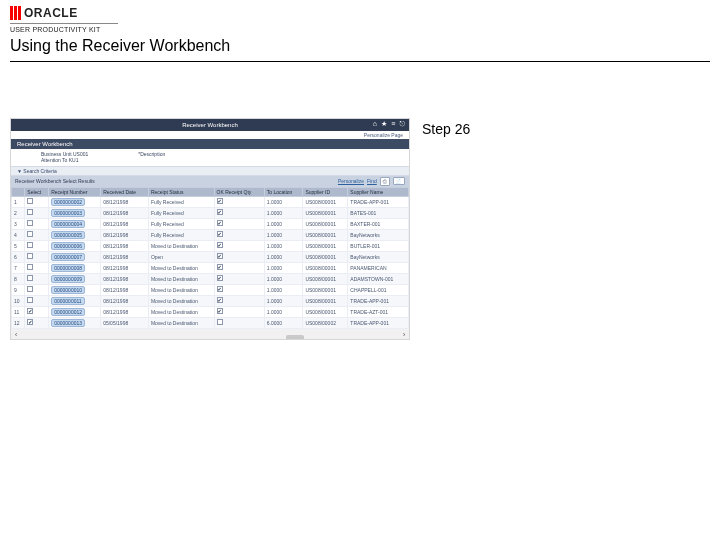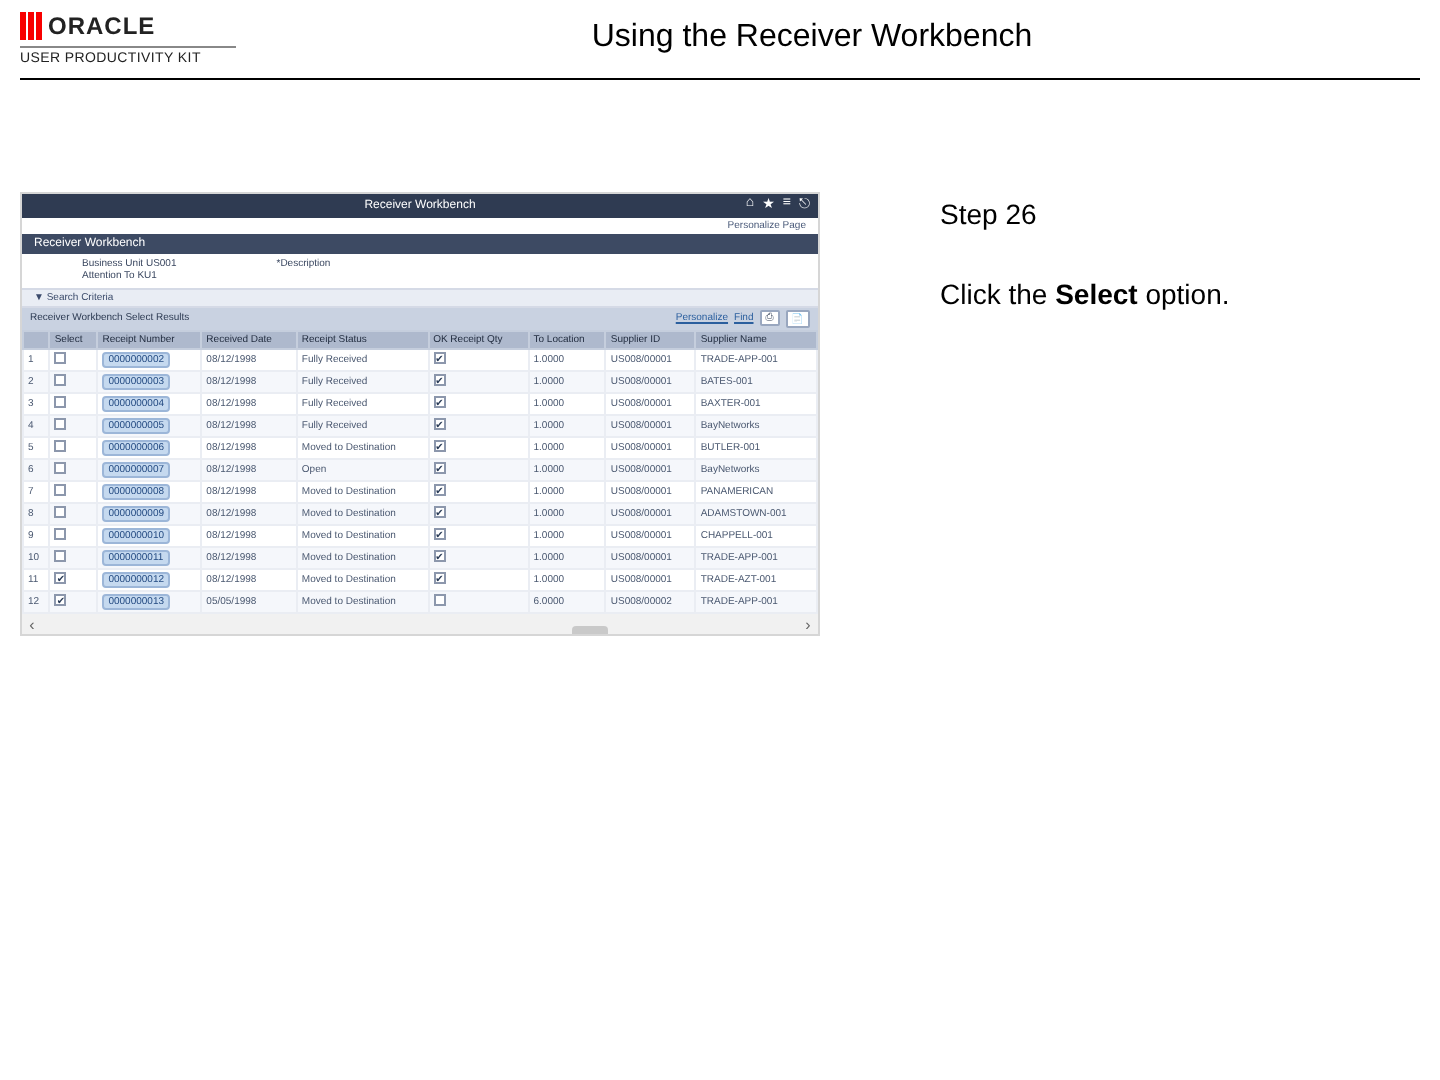--- a/index.html
+++ b/index.html
@@ -1,18 +1,18 @@
 <!DOCTYPE html>
 <html><head>
 <meta charset="utf-8">
 <style>
   * { box-sizing: border-box; margin: 0; padding: 0; }
   html, body { width: 720px; height: 540px; font-family: Arial, Helvetica, sans-serif; background: #fff; color: #000; }
   .page { position: relative; width: 720px; height: 540px; }
-  .header { display: flex; align-items: flex-start; padding: 6px 10px 0 10px; }
+  .header { display: flex; align-items: flex-start; padding: 6px 10px 0 10px; flex-direction: column; }
   .logo { width: 110px; }
   .logo-top { display: flex; align-items: center; gap: 3px; }
   .logo-bars { display: flex; gap: 1px; }
   .logo-bars span { width: 3px; height: 14px; background: #f80000; display: inline-block; }
   .logo-word { font-weight: bold; font-size: 12px; letter-spacing: 0.5px; color: #222; }
   .logo-sub { font-size: 7px; letter-spacing: 0.2px; padding-top: 2px; border-top: 1px solid #888; margin-top: 3px; width: 108px; color: #222; }
   .title { flex: 1; text-align: center; font-size: 16px; padding-top: 4px; padding-right: 18px; }
   .title-rule { height: 1px; background: #000; margin: 6px 10px 0 10px; }
 
   .content { display: flex; padding: 56px 10px 0 10px; gap: 12px; }
@@ -33,21 +33,21 @@
   .gridhead .btn{border:1px solid #99a7bf;background:#fff;padding:0 2px;border-radius:1px;}
   table.grid { width: 100%; border-collapse: collapse; font-size: 5px; }
   table.grid th { background: #aeb9cd; color: #1f2a3d; font-weight: normal; text-align: left; padding: 1px 2px; border: 1px solid #c5cedd; }
   table.grid td { padding: 1px 2px; border: 1px solid #eaedf3; color: #4a5870; white-space: nowrap; }
   table.grid tr.alt td { background: #f5f7fb; }
   .ck { width: 6px; height: 6px; border: 1px solid #8c97ac; display: inline-block; background:#fff; position:relative;}
   .ck.c::after{content:"✔"; position:absolute; font-size:5px; left:0; top:-1px; color:#2b3c57;}
   .pill { background:#c5d9ef; border:1px solid #9cb6d8; color:#244b82; padding:0 2px; border-radius:2px; display:inline-block;}
   .link { color:#2b5f9e; text-decoration:underline; }
 
-  .steps { font-size: 14px; line-height: 1.6; padding-top: 0; margin-left: 48px; }
+  .steps { font-size: 14px; line-height: 1.6; padding-top: 0; }
   .step-num { margin-bottom: 18px; }
   .step-text .bold { font-weight: bold; }
 
   .hscroll { position:absolute; left:0; right:0; bottom:0; height:10px; background:#f1f1f1; display:flex; align-items:center;}
   .hscroll .arr{width:10px;text-align:center;color:#666;font-size:8px;}
   .hscroll .track{flex:1;position:relative;}
   .hscroll .thumb{position:absolute;left:70%;width:18px;height:8px;top:1px;background:#c9c9c9;border-radius:2px;}
 </style>
 </head>
 <body>
@@ -276,18 +276,15 @@
         <div class="arr">‹</div>
         <div class="track">
             <div class="thumb"></div>
           </div>
         <div class="arr">›</div>
       </div>
     </div>
 
     <div class="steps">
       <div class="step-num">Step 26</div>
-      <div class="step-text">
-        <span>Click the </span><span class="bold">Select</span><span> option.</span>
-      </div>
     </div>
   </div>
 </div>
 
 </body></html>

